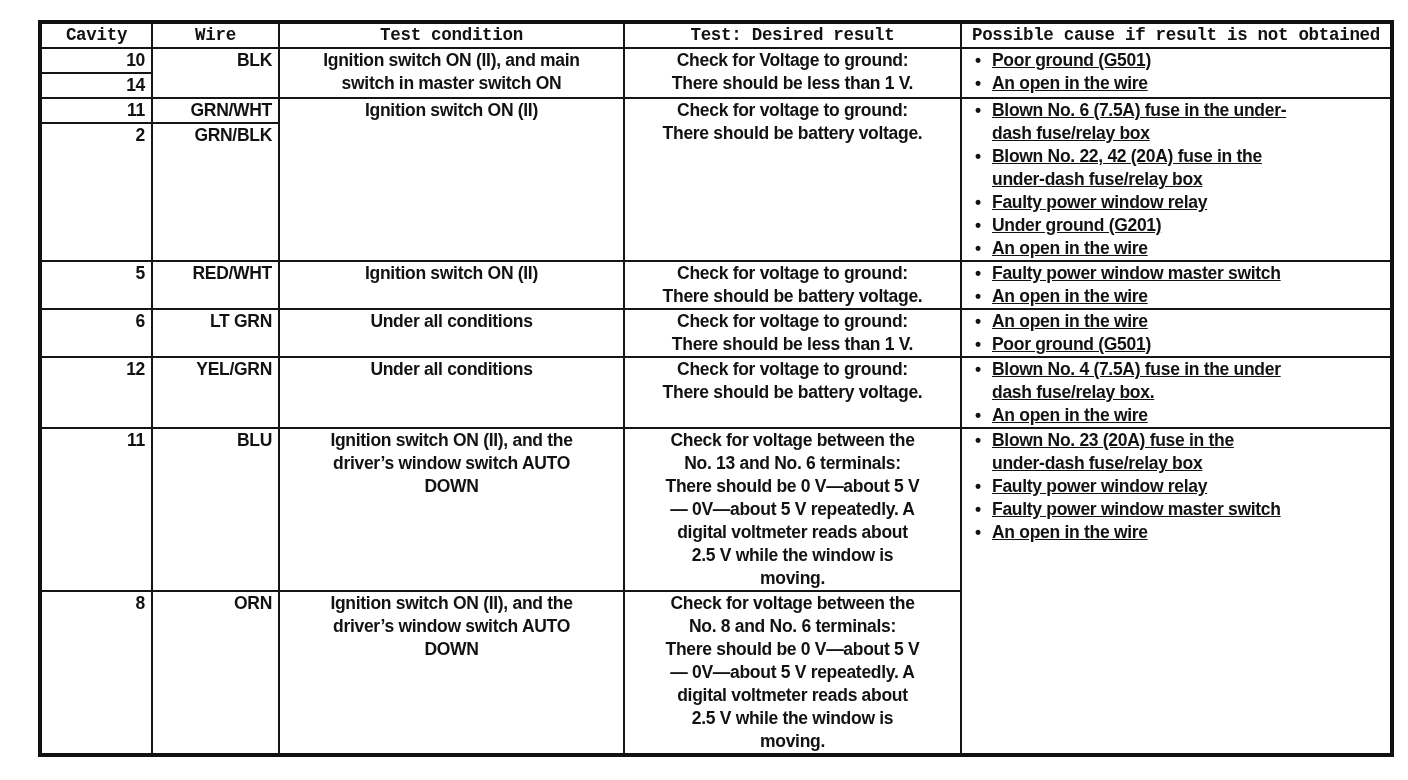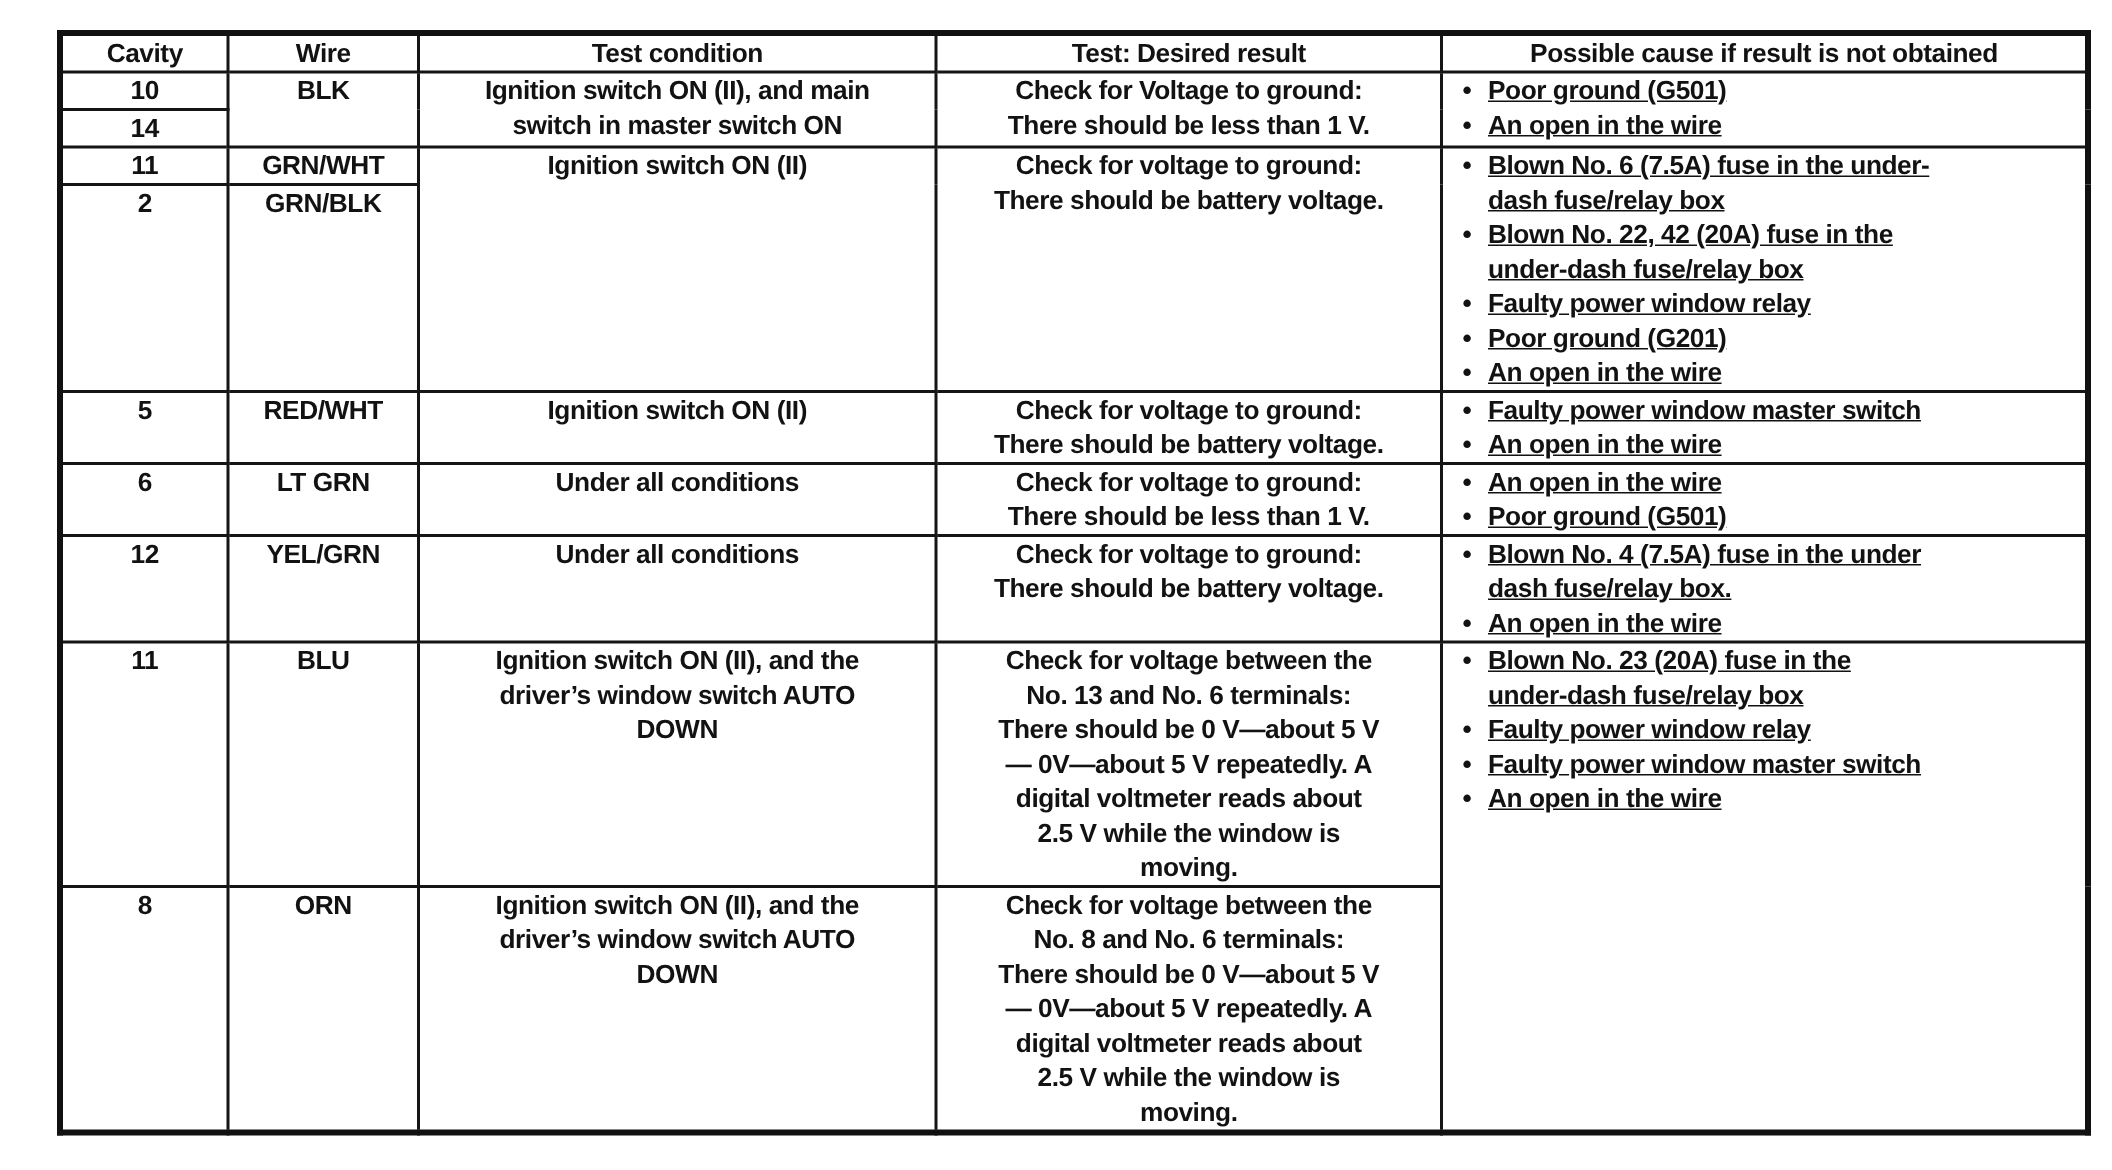--- a/index.html
+++ b/index.html
@@ -36,23 +36,24 @@
   }
   table.spec {
     border: 4px solid #111111;
   }
   th.hdr {
     text-align: center;
     font-weight: 700;
     padding: 1px 4px;
     height: 22px;
     border-bottom: 3px solid #151515;
+    font-family: Liberation Mono, monospace;
   }
   td.num, td.wirecell {
-    text-align: center;
+    text-align: right;
     padding-top: 1px;
   }
   td.txt {
     text-align: center;
     padding: 1px 8px 2px 10px;
     white-space: pre-line;
   }
   td.causecell {
     padding: 1px 6px 2px 8px;
   }
@@ -123,21 +124,21 @@
         <td class="wirecell">GRN/WHT</td>
         <td class="txt" rowspan="2">Ignition switch ON (II)</td>
         <td class="txt" rowspan="2">Check for voltage to ground:
 There should be battery voltage.</td>
         <td class="causecell" rowspan="2">
           <div class="cause">Blown No. 6 (7.5A) fuse in the under-
 dash fuse/relay box</div>
           <div class="cause">Blown No. 22, 42 (20A) fuse in the
 under-dash fuse/relay box</div>
           <div class="cause">Faulty power window relay</div>
-          <div class="cause">Poor ground (G201)</div>
+          <div class="cause">Under ground (G201)</div>
           <div class="cause">An open in the wire</div>
         </td>
       </tr>
       <tr class="r-h2">
         <td class="num">2</td>
         <td class="wirecell">GRN/BLK</td>
       </tr>
 
       <tr class="r-h5">
         <td class="num">5</td>

